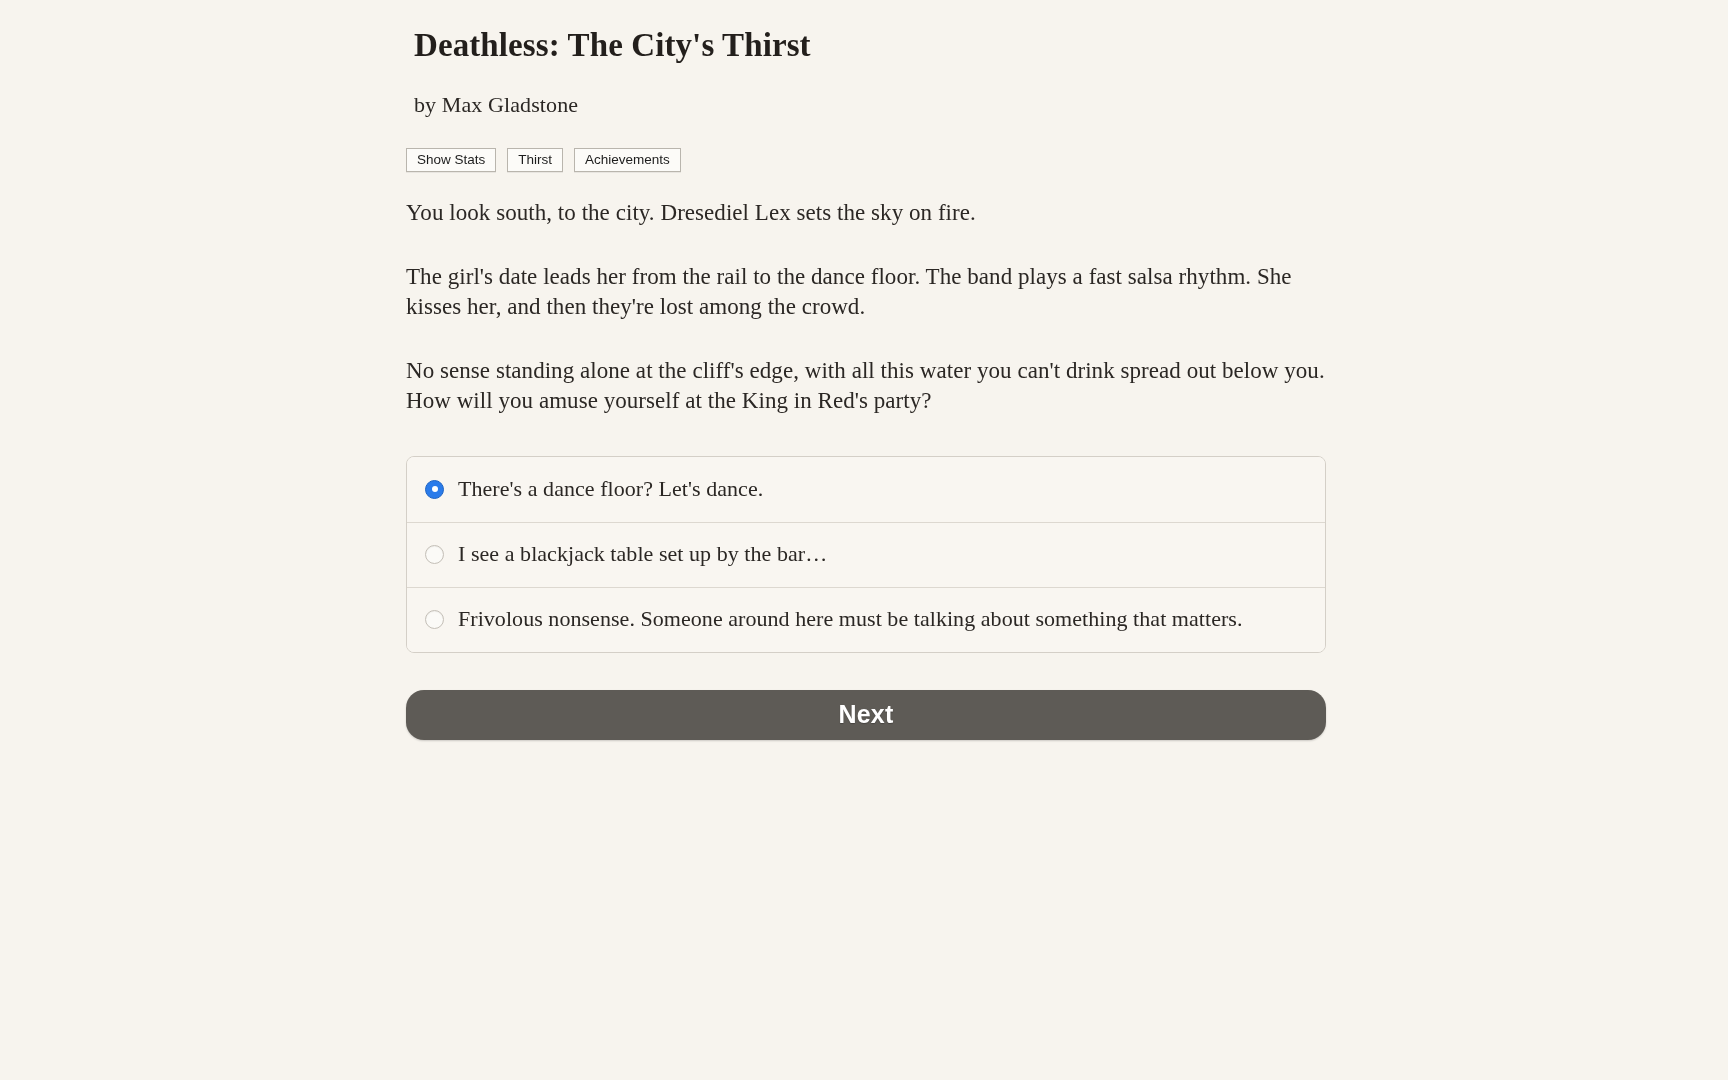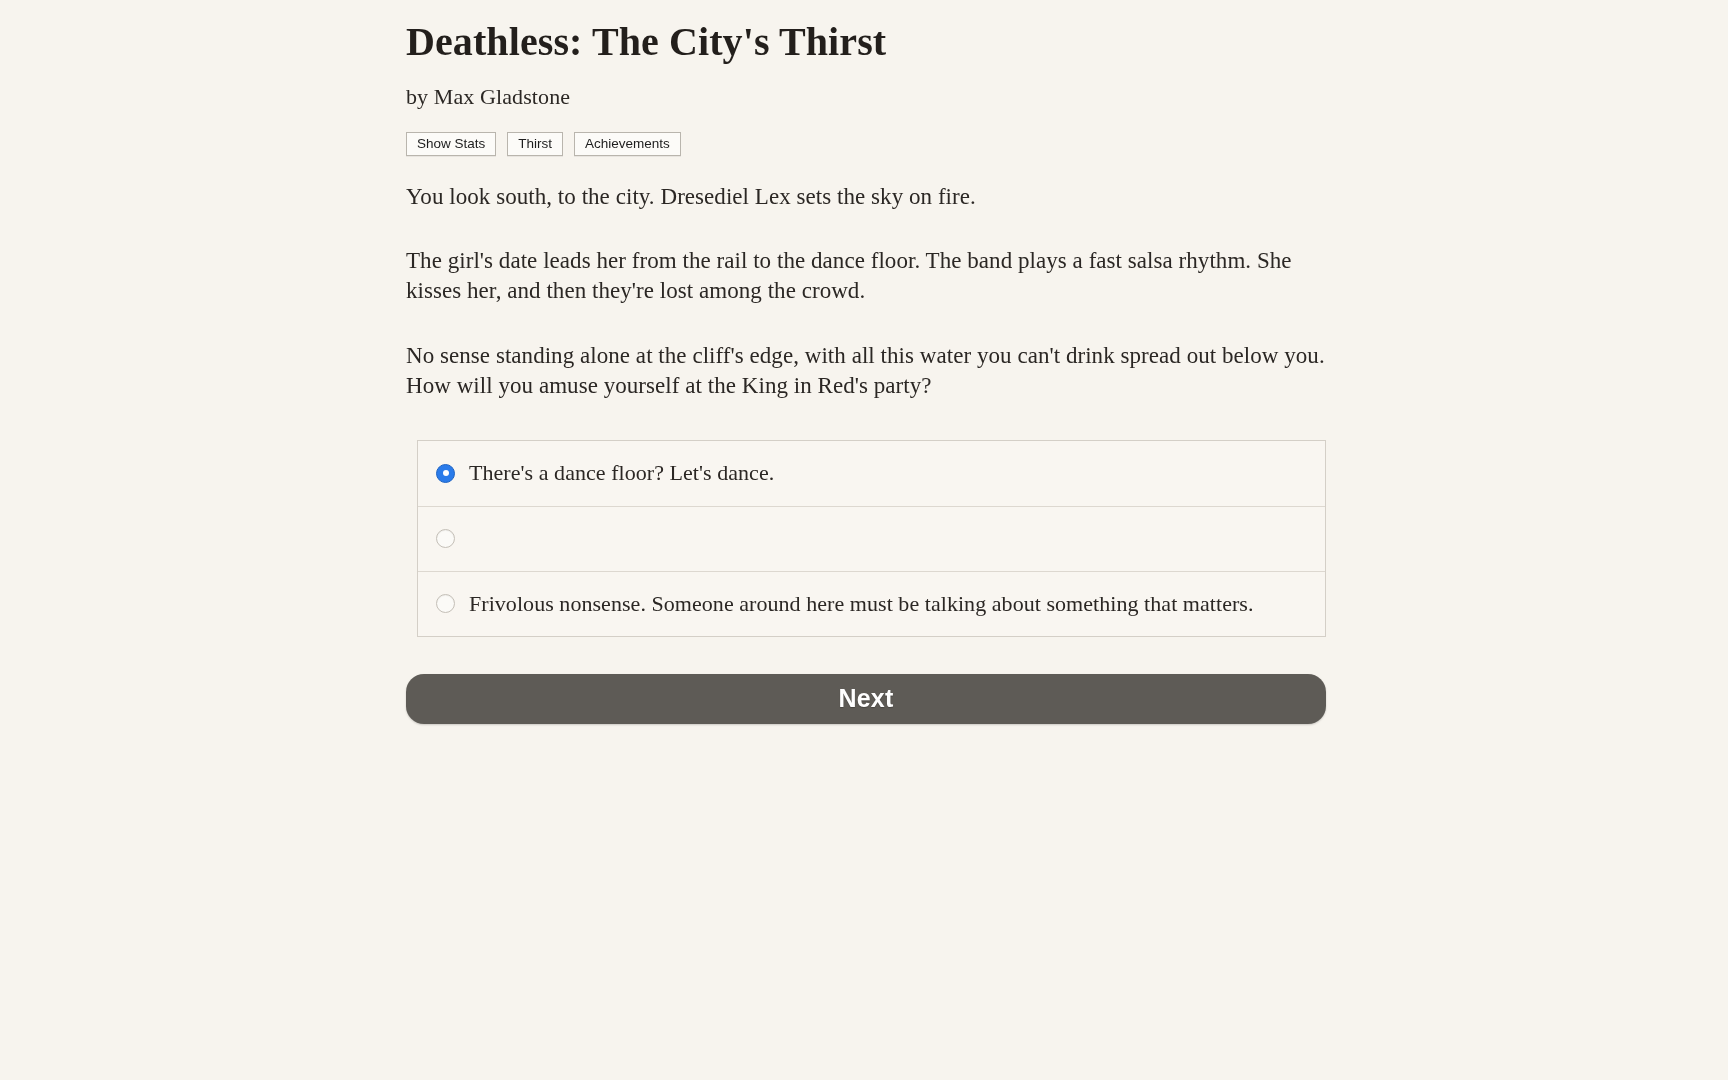--- a/index.html
+++ b/index.html
@@ -28,34 +28,34 @@
   .column {
     position: absolute;
     left: 406px;
     top: 0;
     width: 920px;
   }
 
   
   .game-title {
     font-family: "Liberation Serif", "DejaVu Serif", serif;
-    font-size: 40px;
+    font-size: 33px;
     font-weight: 700;
     line-height: 1.18;
     letter-spacing: 0.1px;
     color: #231f1c;
-    margin: 0;
+    margin: 8px;
     padding-top: 18px;
   }
   .game-byline {
     font-family: "Liberation Serif", "DejaVu Serif", serif;
     font-size: 22px;
     font-weight: 400;
     color: #2b2724;
-    margin: 0;
+    margin: 8px;
     padding-top: 19px;
     letter-spacing: 0.1px;
   }
 
   
   .toolbar {
     display: flex;
     align-items: center;
     gap: 11px;
     padding-top: 22px;
@@ -89,24 +89,23 @@
     color: #2b2724;
     margin: 0 0 34px 0;
     letter-spacing: 0.05px;
   }
   .story p:last-child { margin-bottom: 0; }
 
   
   .choices {
     margin-top: 39px;
     border: 1px solid #d4cfc7;
-    border-radius: 0;
+    border-radius: 8px;
     background: #faf7f2;
     overflow: hidden;
-    margin-left: 11px;
   }
   .choice {
     display: flex;
     align-items: center;
     gap: 0;
     height: 65px;
     padding: 0 18px;
     border-top: 1px solid #ddd8d0;
     cursor: pointer;
     background: #f9f6f1;
@@ -197,20 +196,21 @@
 
     <div class="choices">
 
       <div class="choice">
         <span class="radio checked"></span>
         <span class="choice-label">There's a dance floor? Let's dance.</span>
       </div>
 
       <div class="choice">
         <span class="radio"></span>
+        <span class="choice-label">I see a blackjack table set up by the bar…</span>
       </div>
 
 
       <div class="choice">
         <span class="radio"></span>
         <span class="choice-label">Frivolous nonsense. Someone around here must be talking about something that matters.</span>
       </div>
 
     </div>
 

